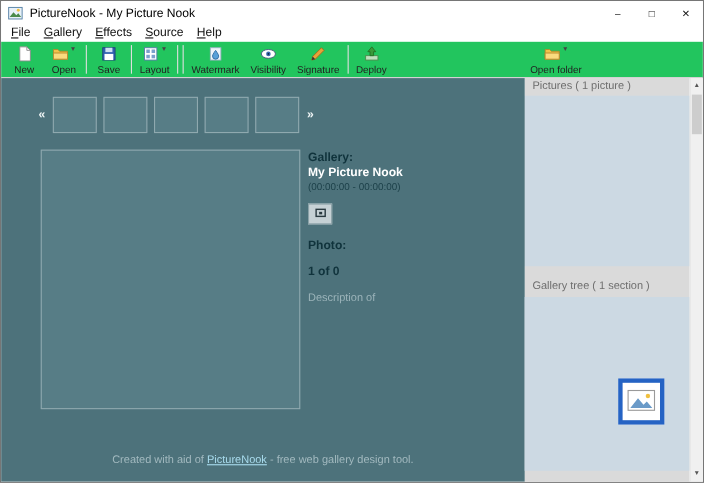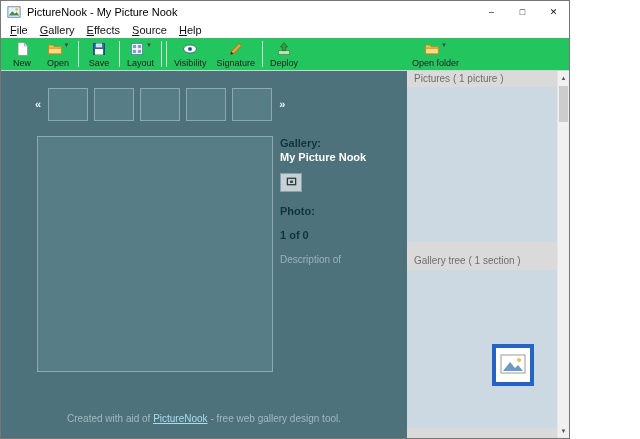--- a/index.html
+++ b/index.html
@@ -1,20 +1,20 @@
 <!DOCTYPE html>
 <html style="--main-bg: #4d727b; --canvas-bg: #577d86; --canvas-border: #8fa9af; --panel-bg: #ccd9e3; --sidebar-bg: #dadada; --select-blue: #2563c4; --link: #a9dcee;"><head>
 <meta charset="utf-8">
 <style>
   * { box-sizing: border-box; margin: 0; padding: 0; }
   html, body { width: 640px; height: 439px; }
   body { font-family: "Liberation Sans", sans-serif; }
 
   .window {
-    width: 570px; height: 439px;
+    width: 640px; height: 439px;
     border: 1px solid #767676;
     background: #fff;
     display: flex; flex-direction: column;
     overflow: hidden;
   }
 
   
   .titlebar { flex: 0 0 21px; display: flex; align-items: center; padding-left: 6px; background: #fff; }
   .titlebar-icon { width: 14px; height: 14px; margin-right: 6px; flex: 0 0 14px; }
   .titlebar-title { font-size: 11px; color: #000; white-space: nowrap; }
@@ -178,20 +178,31 @@
         <span class="caret">▼</span>
       </div>
       <span class="tool-label">Layout</span>
     </div>
 
     <div class="tool-sep"></div>
 
 
     <div class="tool-sep"></div>
 
+    <div class="tool">
+      <div class="icon-row">
+        <span>
+          <svg viewBox="0 0 20 20">
+              <rect x="4" y="3" width="12" height="14" fill="#eef4fa" stroke="#9ab0c4"></rect>
+              <path d="M10 6 C10 6 6.5 10.5 6.5 12.5 a3.5 3.5 0 0 0 7 0 C13.5 10.5 10 6 10 6 Z" fill="#58a0d8" stroke="#2a6aa0"></path>
+            </svg>
+        </span>
+      </div>
+      <span class="tool-label">Watermark</span>
+    </div>
 
     <div class="tool">
       <div class="icon-row">
         <span>
           <svg viewBox="0 0 20 20">
               <ellipse cx="10" cy="10" rx="8" ry="5" fill="#ffffff" stroke="#445577"></ellipse>
               <circle cx="10" cy="10" r="2.6" fill="#3a6ab0"></circle>
               <circle cx="10" cy="10" r="1" fill="#10203a"></circle>
             </svg>
         </span>
@@ -252,20 +263,21 @@
         <div class="thumb"></div>
         <div class="thumb"></div>
         <span class="film-arrow">»</span>
       </div>
 
       <div class="canvas"></div>
 
       <div class="info">
         <div class="glabel">Gallery:</div>
         <div class="gname">My Picture Nook</div>
+        <div class="gtime">(00:00:00 - 00:00:00)</div>
         <div class="mini-btn">
           <span>
             <svg viewBox="0 0 12 12" width="11" height="11">
                 <rect x="1.5" y="2.5" width="9" height="7" fill="none" stroke="#2a3a40" stroke-width="1.4"></rect>
                 <rect x="4.5" y="5" width="3" height="2.5" fill="#2a3a40"></rect>
               </svg>
           </span>
         </div>
         <div class="plabel">Photo:</div>
         <div class="pcount">1 of 0</div>

